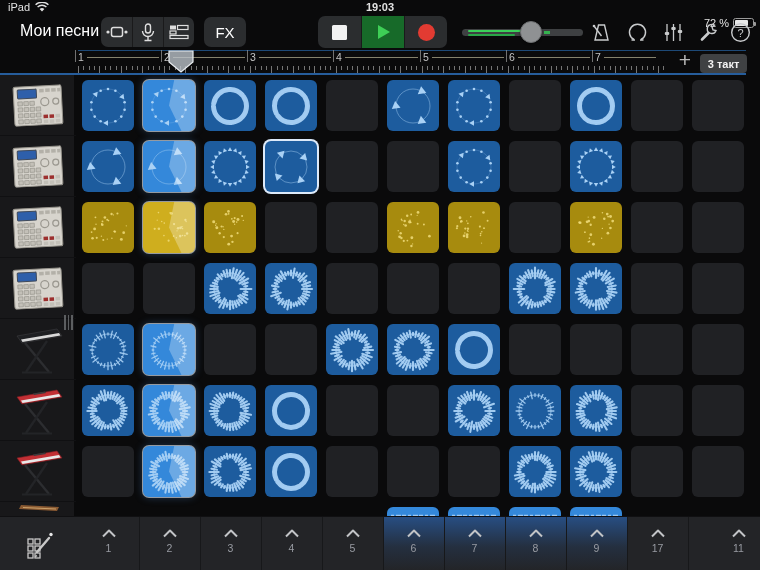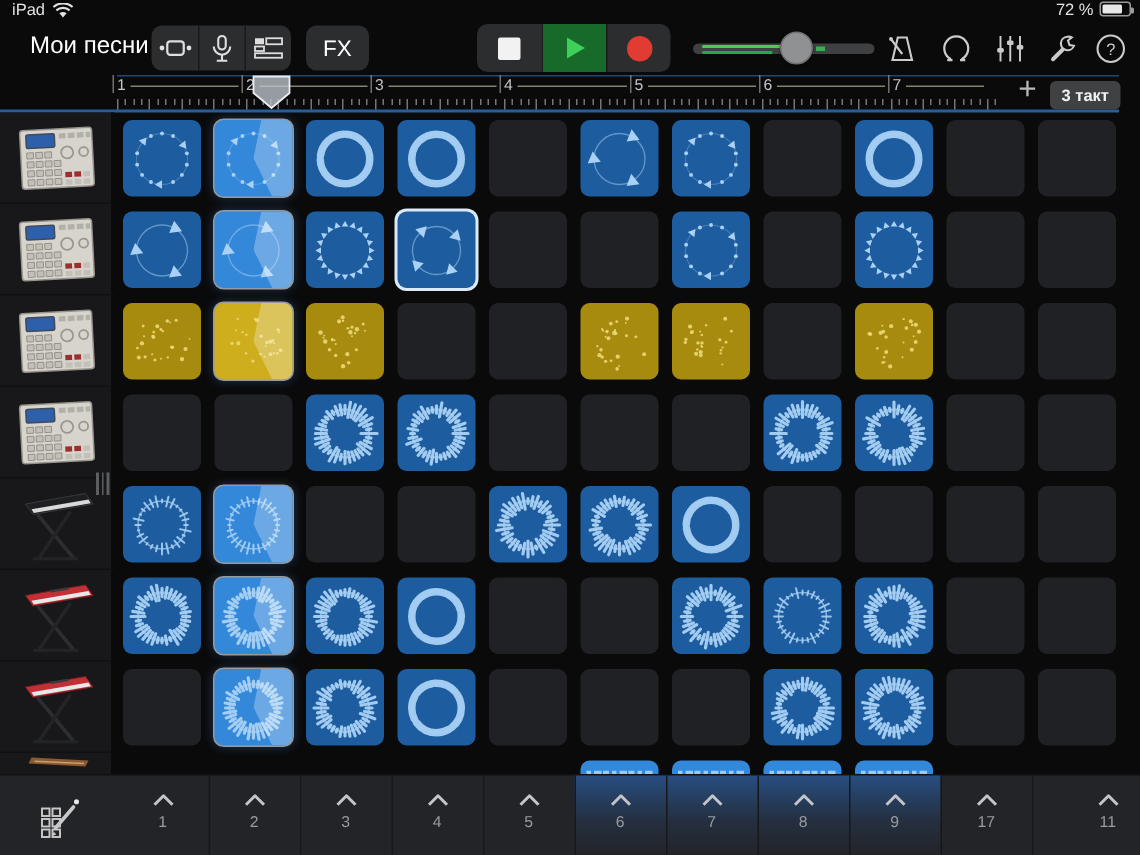--- a/index.html
+++ b/index.html
@@ -3,21 +3,21 @@
 <meta charset="utf-8">
 <style>
   html,body{margin:0;padding:0;background:#000;}
   *{box-sizing:border-box;font-family:"Liberation Sans",sans-serif;-webkit-font-smoothing:antialiased;}
   .screen{position:relative;width:760px;height:570px;background:#0a0a0b;overflow:hidden;color:#e5e5e5;}
 
   
   .statusbar{position:absolute;left:0;top:0;width:760px;height:16px;font-size:11px;color:#e2e2e2;}
   .sb-left{position:absolute;left:8px;top:1px;display:flex;align-items:center;gap:5px;}
   .sb-time{position:absolute;left:0;right:0;top:1px;text-align:center;font-weight:bold;}
-  .sb-right{position:absolute;right:6px;top:1px;display:flex;align-items:flex-start;gap:4px;}
+  .sb-right{position:absolute;right:6px;top:17px;display:flex;align-items:center;gap:4px;}
   .batt{position:relative;width:21px;height:10px;border:1px solid #9a9a9a;border-radius:2.5px;}
   .batt::before{content:"";position:absolute;left:1px;top:1px;bottom:1px;width:13px;background:#e8e8e8;border-radius:1px;}
   .batt::after{content:"";position:absolute;right:-3px;top:2.5px;width:2px;height:4px;background:#9a9a9a;border-radius:0 1px 1px 0;}
 
   
   .toolbar{position:absolute;left:0;top:16px;width:760px;height:34px;}
   .mysongs{position:absolute;left:20px;top:6px;font-size:16px;color:#fff;}
   .seg-group{position:absolute;top:1px;height:30px;background:#2b2d2f;border-radius:7px;display:flex;overflow:hidden;}
   .seg{width:31px;height:30px;display:flex;align-items:center;justify-content:center;}
   .seg + .seg{border-left:1px solid #1a1a1b;}
@@ -81,20 +81,21 @@
 
   <div class="statusbar">
     <div class="sb-left">
       <span>iPad</span>
       <svg width="14" height="11" viewBox="0 0 14 11">
         <path d="M7 9.6 L4.6 6.9 A3.8 3.8 0 0 1 9.4 6.9 Z" fill="#e2e2e2"></path>
         <path d="M2.6 4.9 A6.6 6.6 0 0 1 11.4 4.9" fill="none" stroke="#e2e2e2" stroke-width="1.4"></path>
         <path d="M.6 2.7 A9.5 9.5 0 0 1 13.4 2.7" fill="none" stroke="#e2e2e2" stroke-width="1.4"></path>
       </svg>
     </div>
+    <div class="sb-time">19:03</div>
     <div class="sb-right">
       <span>72 %</span>
       <span class="batt"></span>
     </div>
   </div>
 
   <div class="toolbar">
     <div class="mysongs">Мои песни</div>
 
     <div class="seg-group grp-views">

